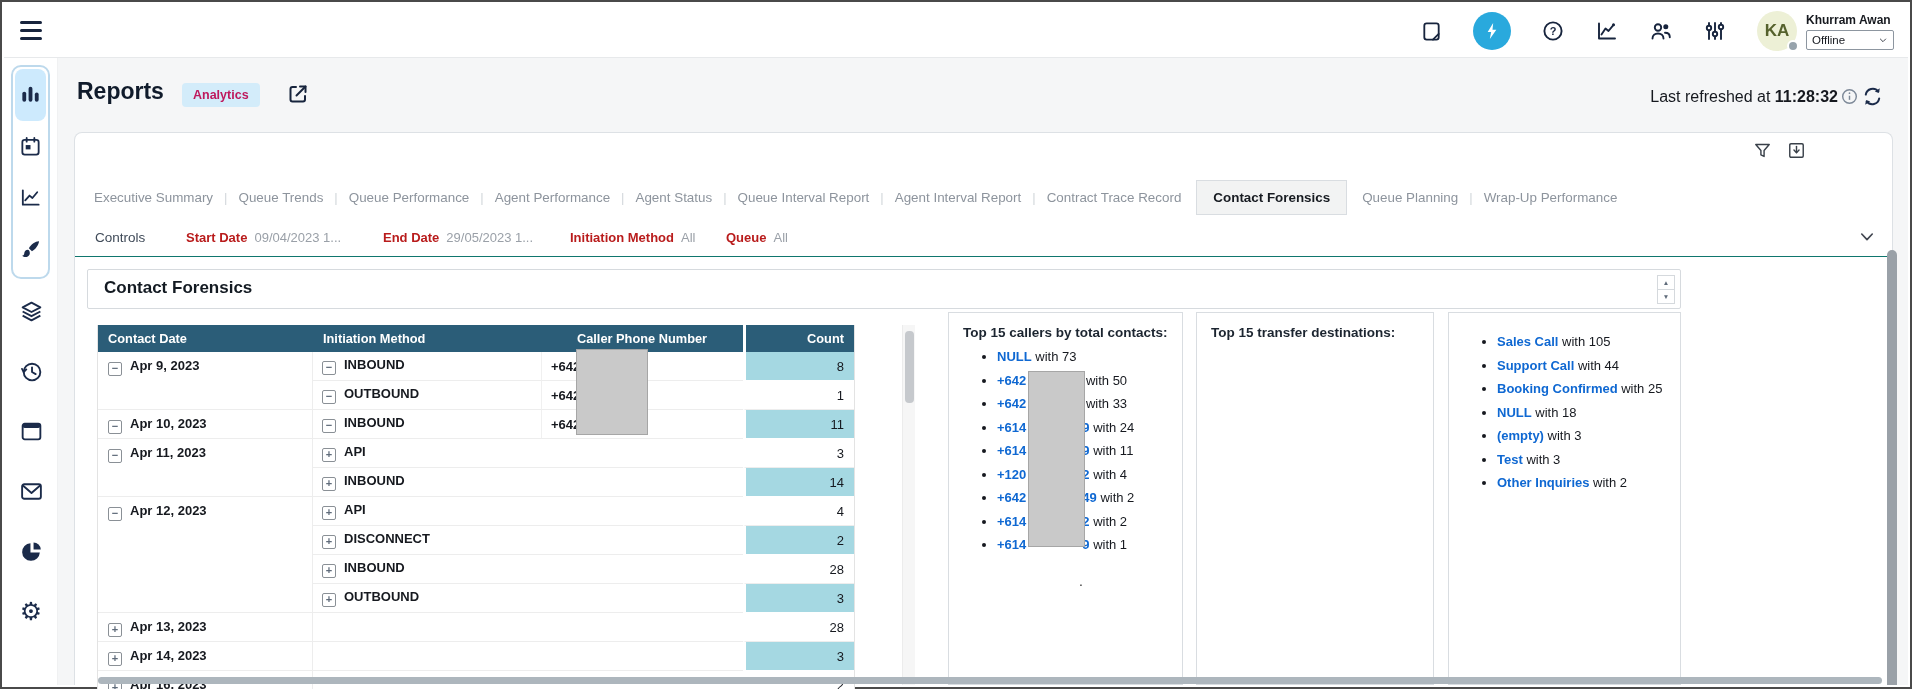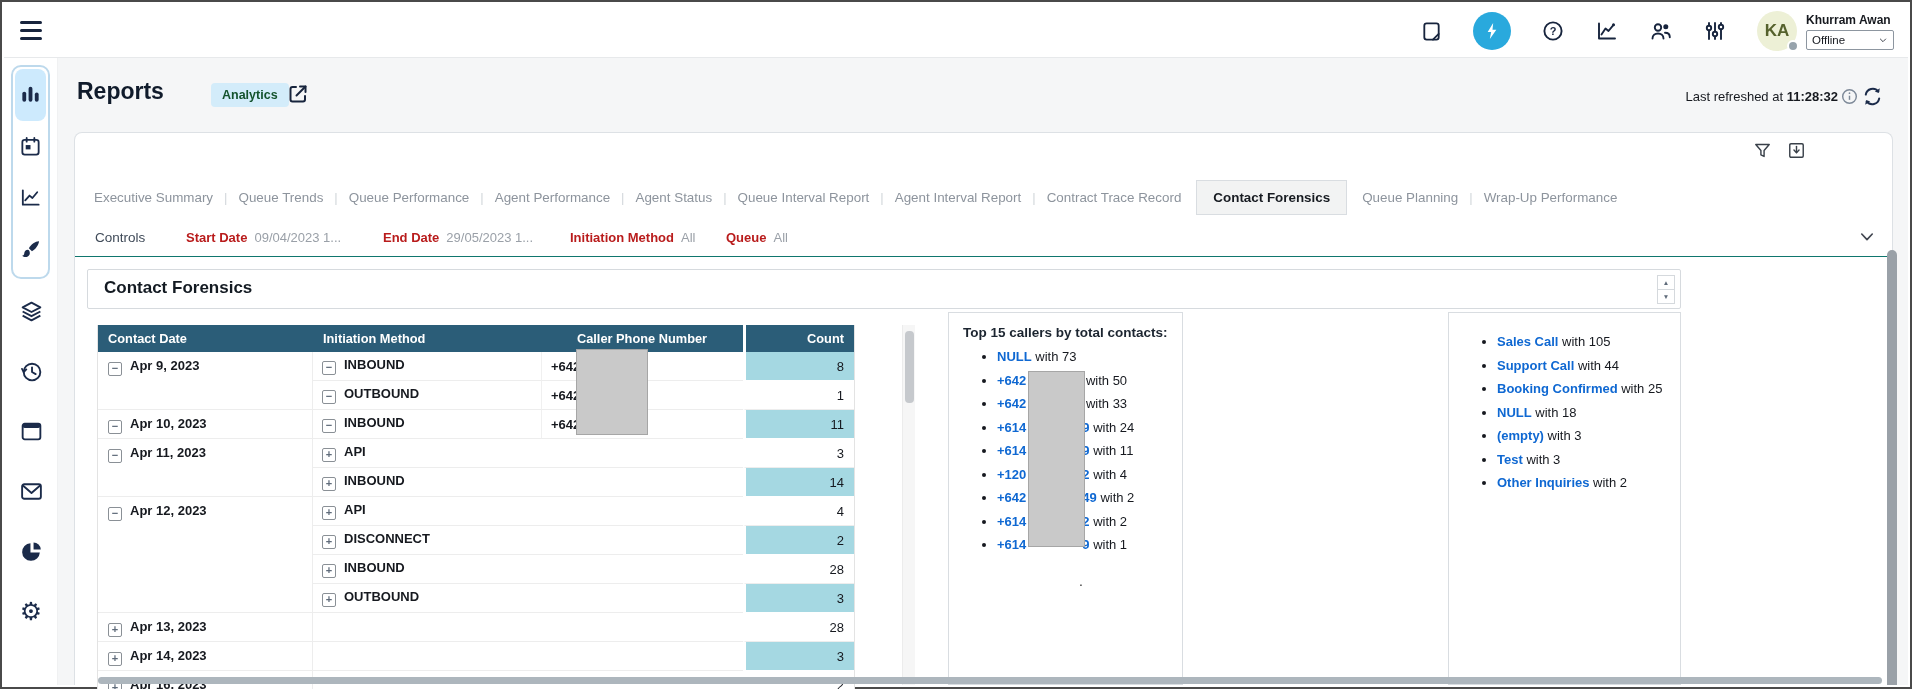--- a/index.html
+++ b/index.html
@@ -25,23 +25,23 @@
   .sidebar { position:absolute; left:2px; top:56px; bottom:2px; width:54px; background:#fff; border-right:1px solid #f0f1f2; }
   .nav-group { position:absolute; left:7px; top:7px; width:39px; height:214px; border:2px solid #bdd9ec; border-radius:10px; padding:2px; display:flex; flex-direction:column; }
   .nav-cell { flex:1; display:flex; align-items:center; justify-content:center; border-radius:8px; color:#1b2b4a; cursor:pointer; }
   .nav-cell.active { background:#cdeafd; }
   .nav-solo { position:absolute; left:14px; width:26px; height:26px; color:#1b2b4a; display:flex; align-items:center; justify-content:center; cursor:pointer; }
   .gear-glyph { font-family:"DejaVu Sans", sans-serif; font-size:25px; line-height:1; color:#1b2b4a; }
 
   
   .main { position:absolute; left:56px; top:56px; right:2px; bottom:2px; background:#f5f6f7; }
   .page-title { position:absolute; left:19px; top:20px; font-size:23px; font-weight:bold; color:#101b2b; }
-  .badge { position:absolute; left:124px; top:25px; height:24px; padding:0 11px; background:#d3ecfa; color:#14532d; font-size:12.5px; font-weight:bold; border-radius:4px; display:flex; align-items:center;margin-left:29px; }
+  .badge { position:absolute; left:124px; top:25px; height:24px; padding:0 11px; background:#d3ecfa; color:#be185d; font-size:12.5px; font-weight:bold; border-radius:4px; display:flex; align-items:center; }
   .extlink { position:absolute; left:228px; top:24px; width:24px; height:24px; color:#17243d; cursor:pointer; }
-  .refresh-row { position:absolute; right:24px; top:27px; display:flex; align-items:center; gap:2px; font-size:13px; color:#16191f; }
+  .refresh-row { position:absolute; right:24px; top:27px; display:flex; align-items:center; gap:2px; font-size:16px; color:#16191f; }
   .refresh-row b { font-weight:bold; }
   .info-ic { width:19px; height:19px; color:#7d8998; }
   .refresh-ic { width:23px; height:23px; color:#1b2b4a; cursor:pointer; }
 
   
   .card { position:absolute; left:16px; top:74px; right:15px; bottom:0; background:#fff; border:1px solid #dde1e5; border-bottom:none; border-radius:8px 8px 0 0; }
   .card-tools { position:absolute; right:86px; top:8px; display:flex; gap:15px; color:#394049; }
   .tool-ic { width:19px; height:19px; cursor:pointer; }
 
   .tabs { position:absolute; left:8px; top:44px; right:120px; height:40px; display:flex; align-items:center; }
@@ -419,20 +419,23 @@
           <li><span class="link">+642</span><span class="rgap"></span><span class="link"></span><span> with 50</span></li>
           <li><span class="link">+642</span><span class="rgap"></span><span class="link"></span><span> with 33</span></li>
           <li><span class="link">+614</span><span class="rgap"></span><span class="link">9</span><span> with 24</span></li>
           <li><span class="link">+614</span><span class="rgap"></span><span class="link">9</span><span> with 11</span></li>
           <li><span class="link">+120</span><span class="rgap"></span><span class="link">2</span><span> with 4</span></li>
           <li><span class="link">+642</span><span class="rgap"></span><span class="link">49</span><span> with 2</span></li>
           <li><span class="link">+614</span><span class="rgap"></span><span class="link">2</span><span> with 2</span></li>
           <li><span class="link">+614</span><span class="rgap"></span><span class="link">9</span><span> with 1</span></li>
         </ul>
       </div>
+      <div class="panel" style="left:1121px;width:238px">
+        <h3>Top 15 transfer destinations:</h3>
+      </div>
       <div class="panel" style="left:1373px;width:233px">
         <ul>
           <li><span class="link">Sales Call</span><span> with 105</span></li>
           <li><span class="link">Support Call</span><span> with 44</span></li>
           <li><span class="link">Booking Confirmed</span><span> with 25</span></li>
           <li><span class="link">NULL</span><span> with 18</span></li>
           <li><span class="link">(empty)</span><span> with 3</span></li>
           <li><span class="link">Test</span><span> with 3</span></li>
           <li><span class="link">Other Inquiries</span><span> with 2</span></li>
         </ul>

